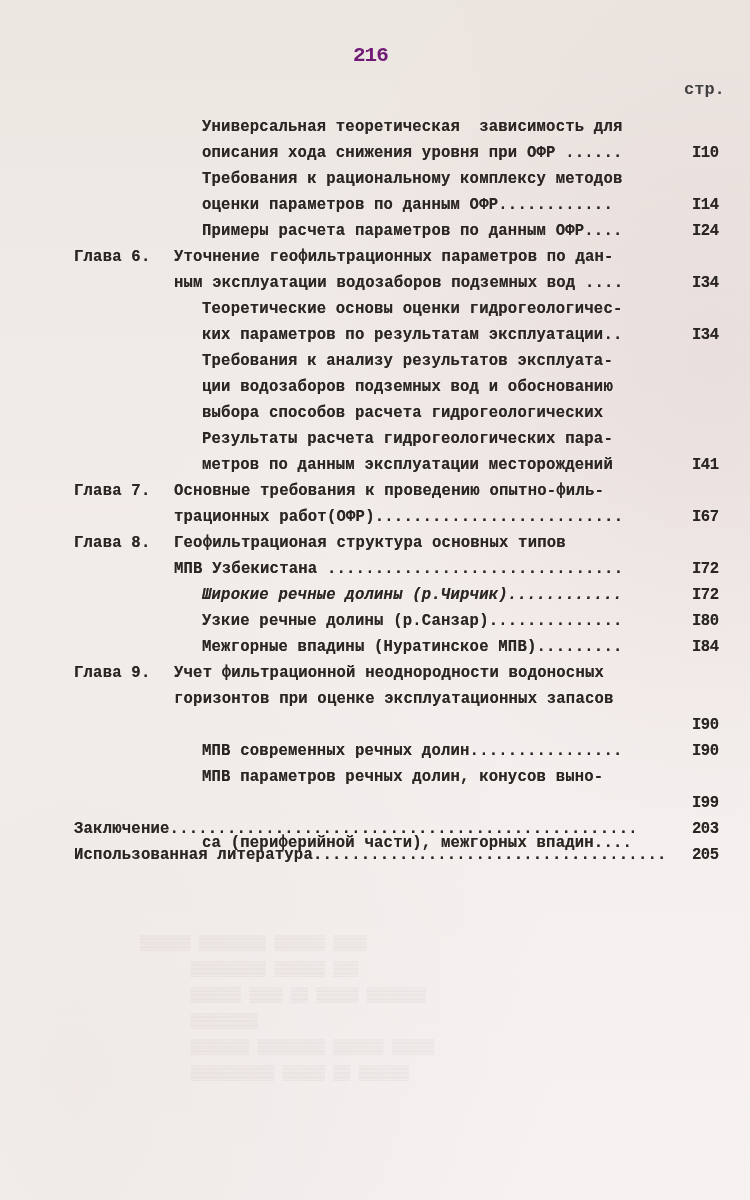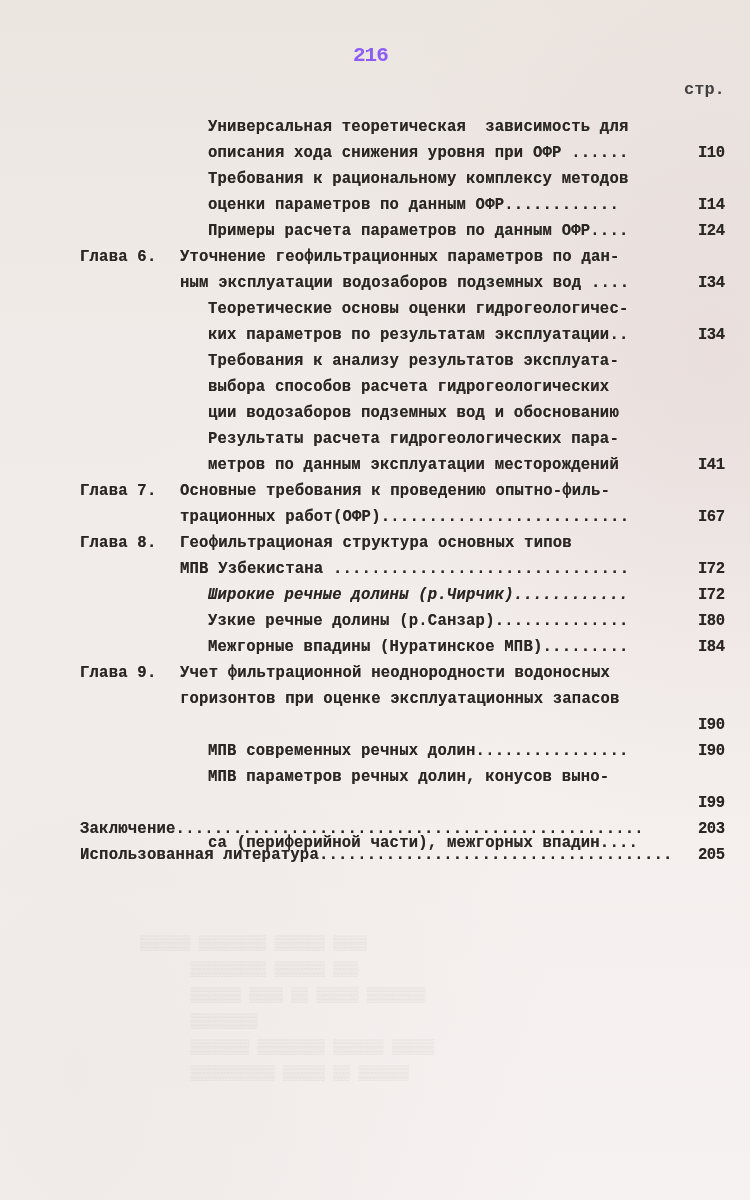--- a/index.html
+++ b/index.html
@@ -13,27 +13,27 @@
   .paper {
     position: absolute; inset: 0;
     background:
       radial-gradient(ellipse at 95% 30%, rgba(220,200,200,0.35), transparent 40%),
       radial-gradient(ellipse at 10% 90%, rgba(235,228,225,0.6), transparent 50%),
       linear-gradient(180deg, #ece6e1 0%, #f3eeec 50%, #f6f2f1 100%);
   }
   .page-number {
     position: absolute; left: 353px; top: 44px;
     font-size: 21px; font-weight: bold; letter-spacing: -1px;
-    color: #8b5cf6;
+    color: #701a75;
   }
   .str-label {
     position: absolute; left: 684px; top: 80px;
     font-size: 17px; font-weight: bold; color: #404040;
   }
-  .toc { position: absolute; left: 8px; top: 114px; width: 614px; }
+  .toc { position: absolute; left: 2px; top: 114px; width: 614px; }
   .row {
     position: relative; height: 26px; line-height: 26px;
     font-size: 15.6px; font-weight: bold; white-space: pre;
     letter-spacing: 0.2px;
     text-shadow: 0 0 0.6px rgba(40,35,30,0.6);
   }
   .row .lbl { position: absolute; left: 72px; }
   .row .txt { position: absolute; }
   .row .pg { position: absolute; left: 690px; letter-spacing: -0.5px; }
   .bleed {
@@ -54,22 +54,22 @@
     <div class="row"><span class="txt" style="left: 200px;">Универсальная теоретическая  зависимость для</span></div>
     <div class="row"><span class="txt" style="left: 200px;">описания хода снижения уровня при ОФР ......</span><span class="pg">I10</span></div>
     <div class="row"><span class="txt" style="left: 200px;">Требования к рациональному комплексу методов</span></div>
     <div class="row"><span class="txt" style="left: 200px;">оценки параметров по данным ОФР............</span><span class="pg">I14</span></div>
     <div class="row"><span class="txt" style="left: 200px;">Примеры расчета параметров по данным ОФР....</span><span class="pg">I24</span></div>
     <div class="row"><span class="lbl">Глава 6.</span><span class="txt" style="left: 172px;">Уточнение геофильтрационных параметров по дан-</span></div>
     <div class="row"><span class="txt" style="left: 172px;">ным эксплуатации водозаборов подземных вод ....</span><span class="pg">I34</span></div>
     <div class="row"><span class="txt" style="left: 200px;">Теоретические основы оценки гидрогеологичес-</span></div>
     <div class="row"><span class="txt" style="left: 200px;">ких параметров по результатам эксплуатации..</span><span class="pg">I34</span></div>
     <div class="row"><span class="txt" style="left: 200px;">Требования к анализу результатов эксплуата-</span></div>
+    <div class="row"><span class="txt" style="left: 200px;">ции водозаборов подземных вод и обоснованию</span></div>
     <div class="row"><span class="txt" style="left: 200px;">выбора способов расчета гидрогеологических</span></div>
-    <div class="row"><span class="txt" style="left: 200px;">ции водозаборов подземных вод и обоснованию</span></div>
     <div class="row"><span class="txt" style="left: 200px;">Результаты расчета гидрогеологических пара-</span></div>
     <div class="row"><span class="txt" style="left: 200px;">метров по данным эксплуатации месторождений</span><span class="pg">I41</span></div>
     <div class="row"><span class="lbl">Глава 7.</span><span class="txt" style="left: 172px;">Основные требования к проведению опытно-филь-</span></div>
     <div class="row"><span class="txt" style="left: 172px;">трационных работ(ОФР)..........................</span><span class="pg">I67</span></div>
     <div class="row"><span class="lbl">Глава 8.</span><span class="txt" style="left: 172px;">Геофильтрационая структура основных типов</span></div>
     <div class="row"><span class="txt" style="left: 172px;">МПВ Узбекистана ...............................</span><span class="pg">I72</span></div>
     <div class="row"><span class="txt" style="left: 200px; font-style: italic;">Широкие речные долины (р.Чирчик)............</span><span class="pg">I72</span></div>
     <div class="row"><span class="txt" style="left: 200px;">Узкие речные долины (р.Санзар)..............</span><span class="pg">I80</span></div>
     <div class="row"><span class="txt" style="left: 200px;">Межгорные впадины (Нуратинское МПВ).........</span><span class="pg">I84</span></div>
     <div class="row"><span class="lbl">Глава 9.</span><span class="txt" style="left: 172px;">Учет фильтрационной неоднородности водоносных</span></div>

